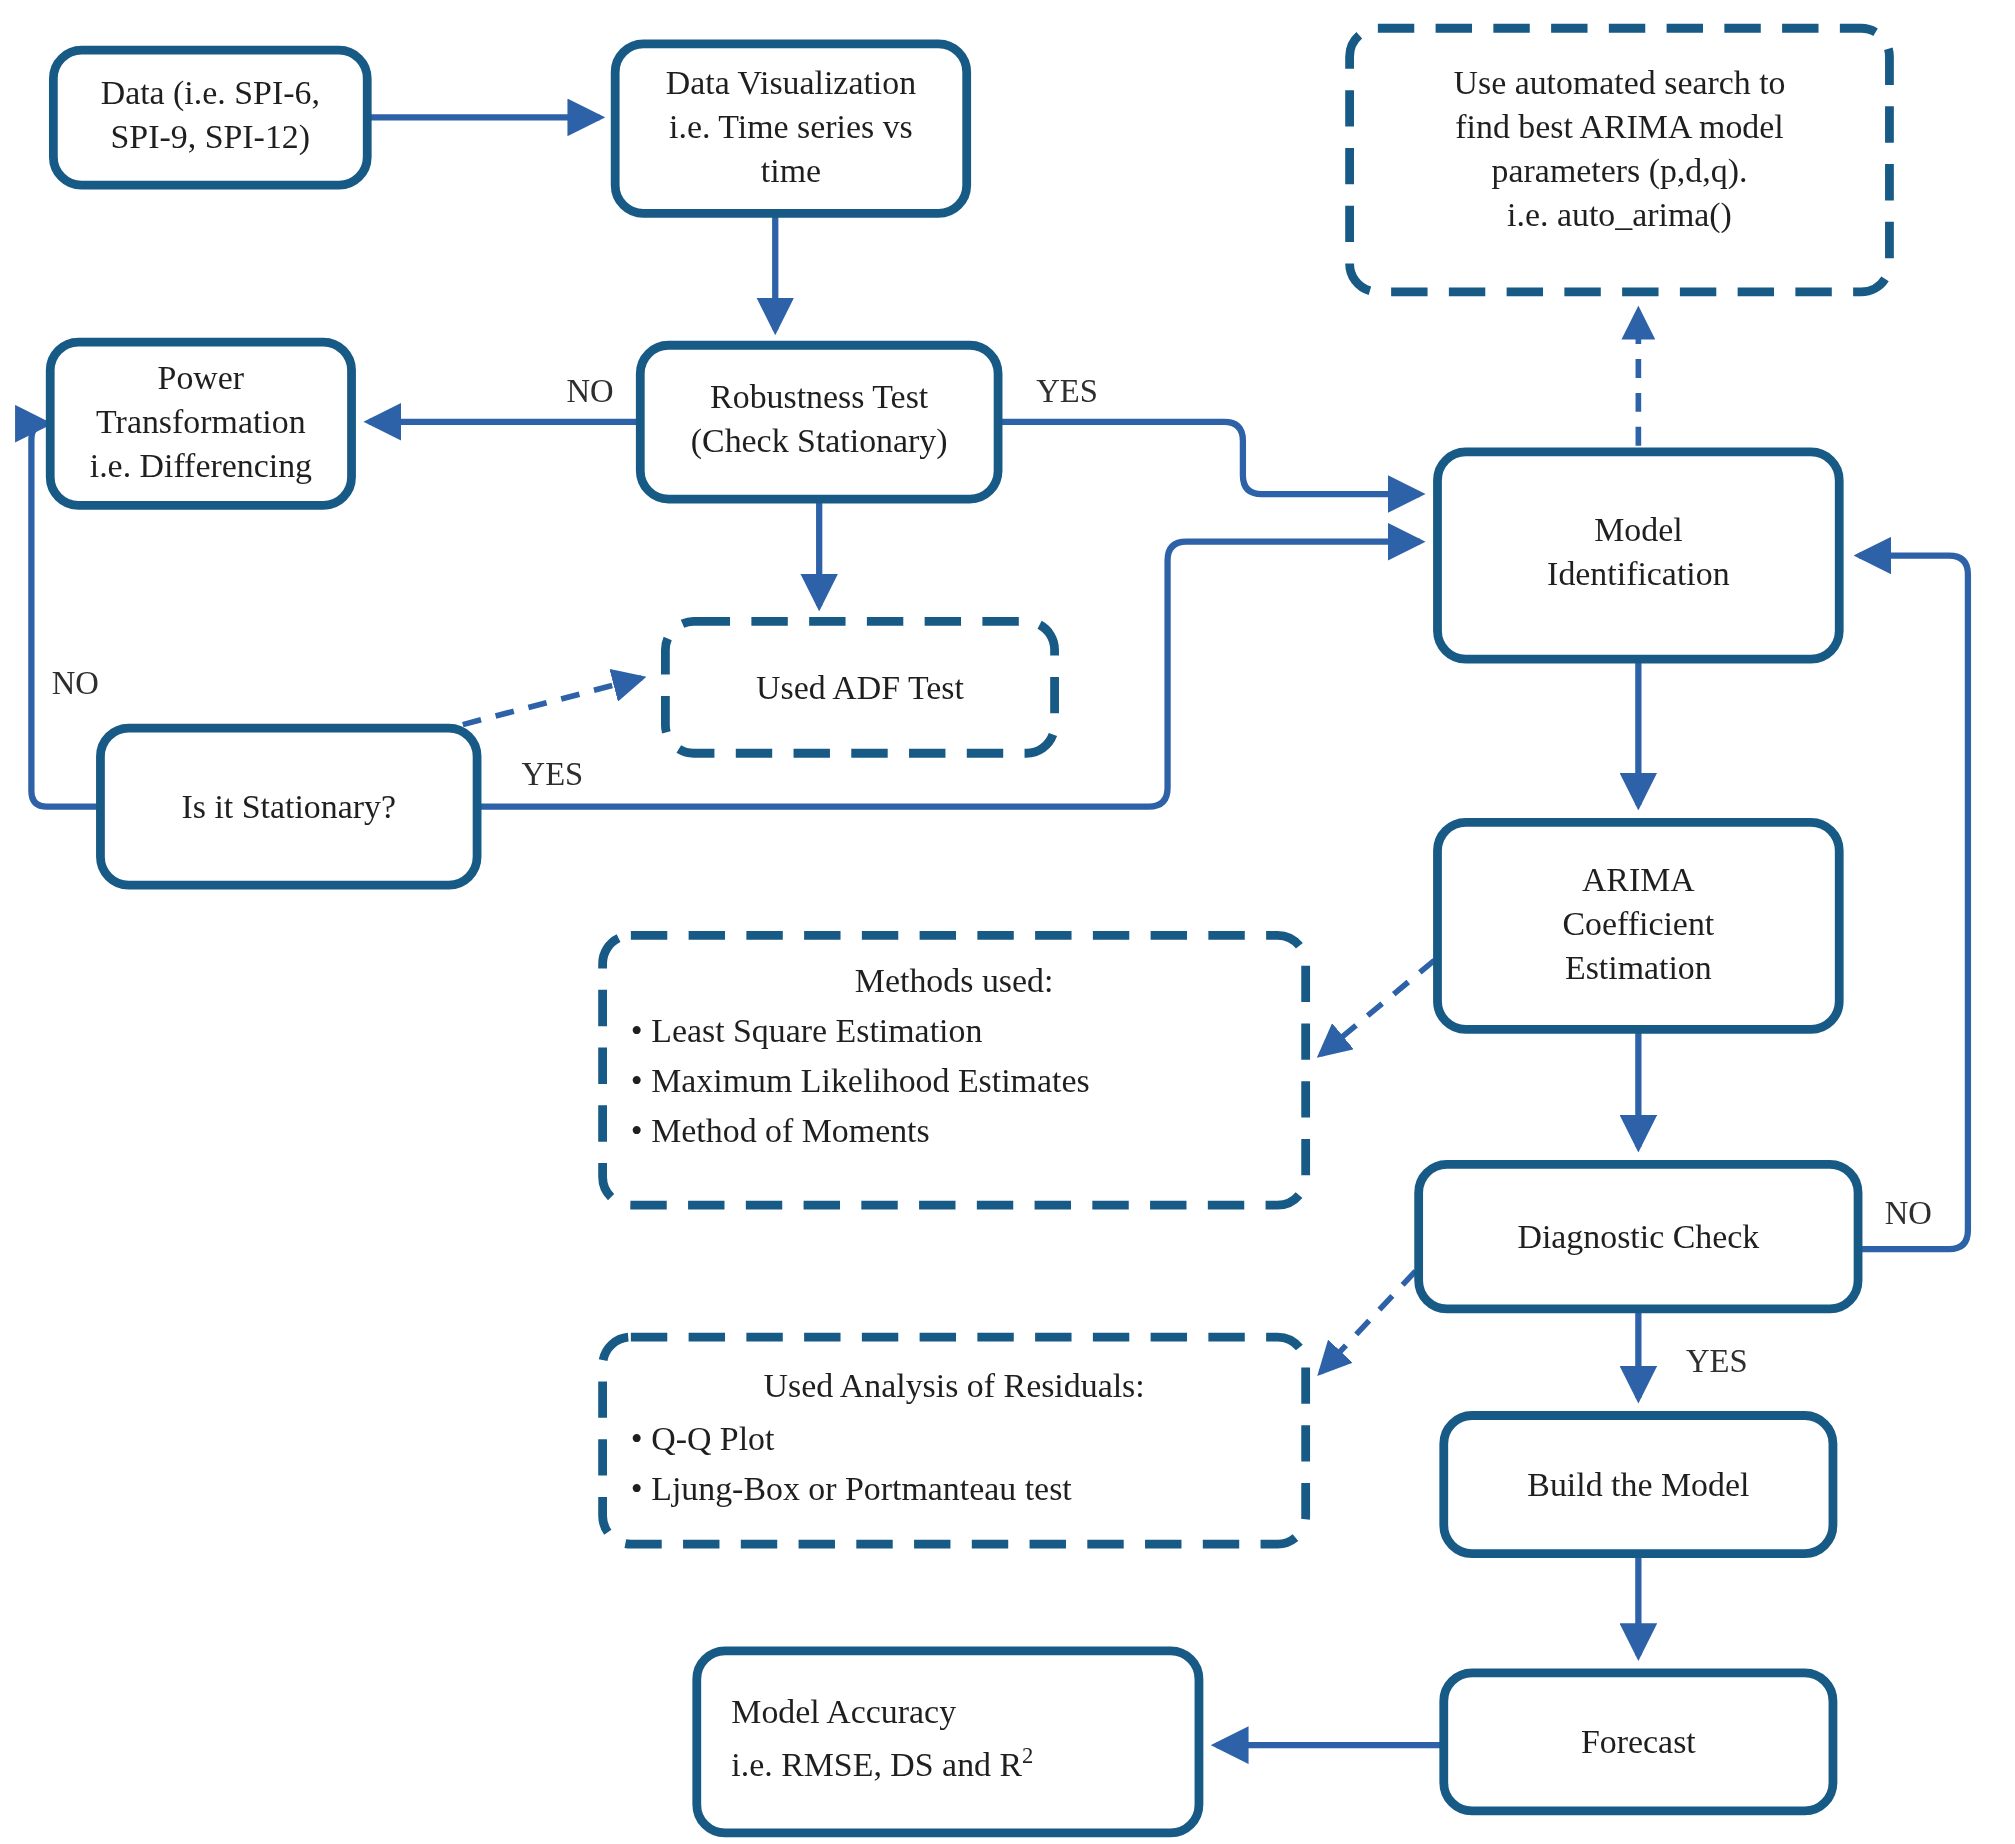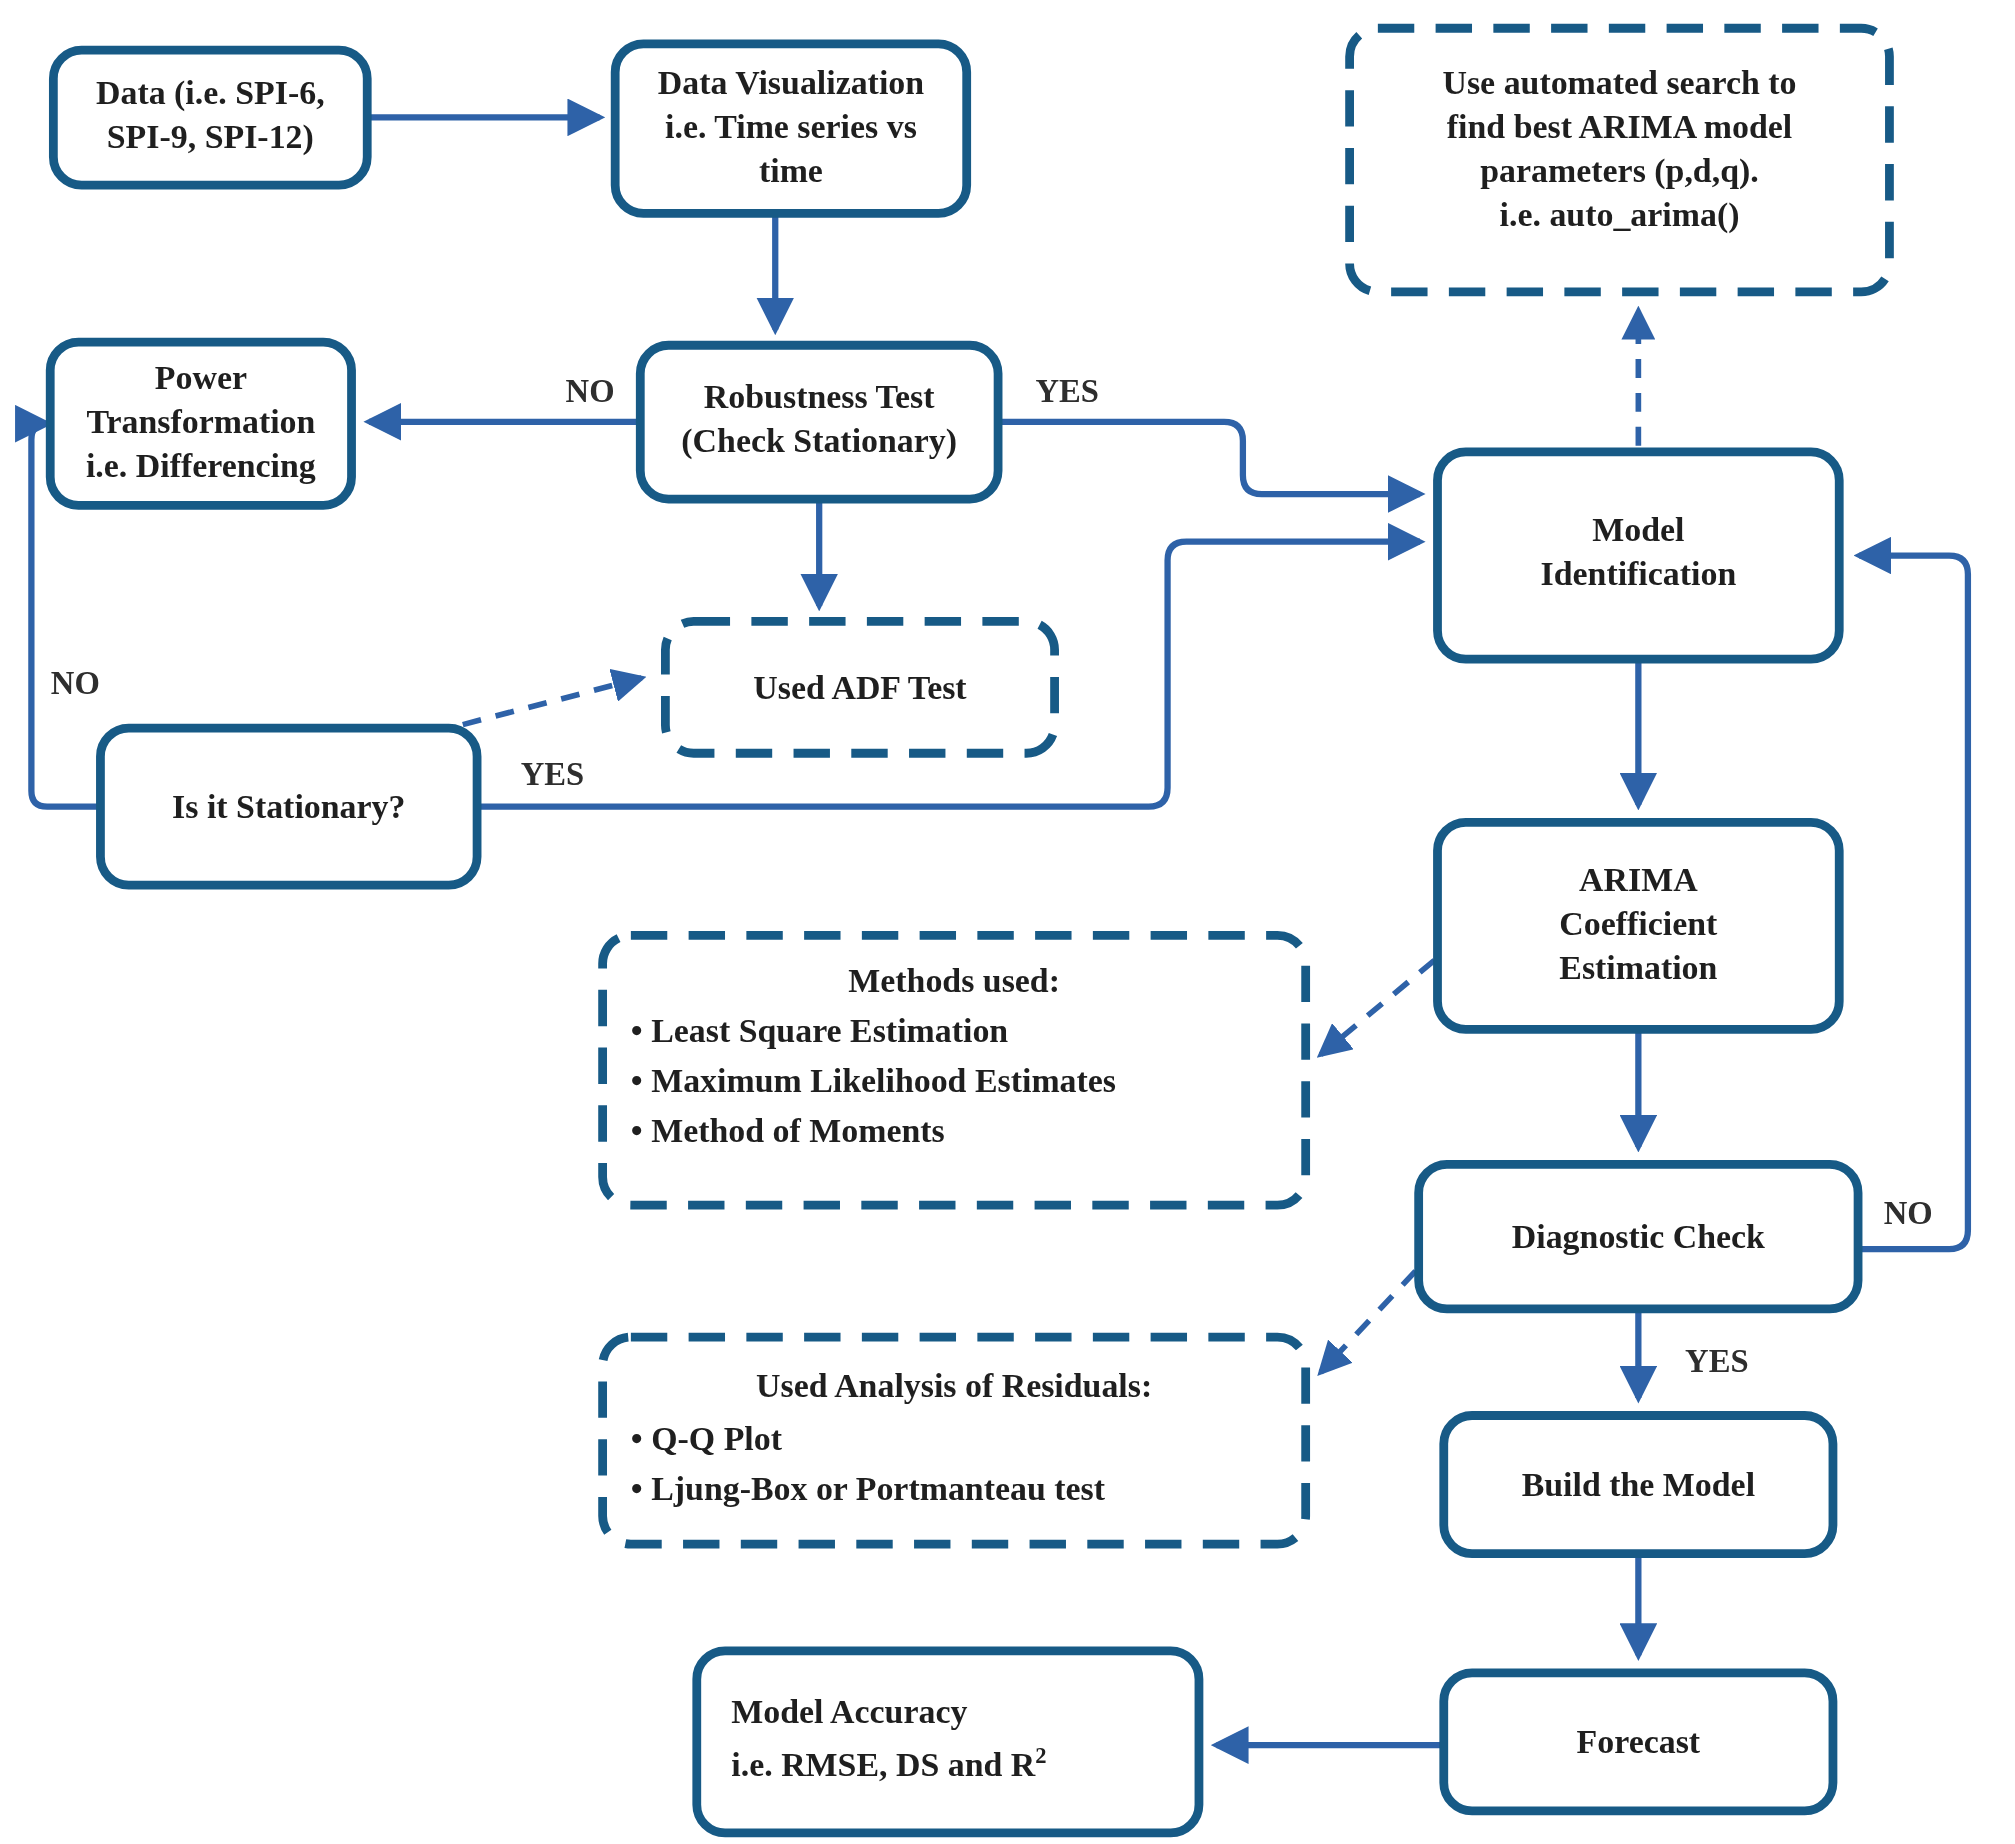--- a/index.html
+++ b/index.html
@@ -1,16 +1,16 @@
 <!DOCTYPE html>
 <html style="font-size:10px"><head>
 <meta charset="utf-8">
 <style>
   html,body{margin:0;padding:0;background:#ffffff;}
-  .stage{width:100%;max-width:2015px;margin:0 auto;font-weight:bold;}
+  .stage{width:100%;max-width:2015px;margin:0 auto;}
   svg{display:block;width:100%;height:auto;background:#ffffff;}
   .box{fill:#ffffff;stroke:#175a86;stroke-width:14;}
   .box.dashed{stroke-dasharray:58 34;}
   .edge{fill:none;stroke:#2e62a8;stroke-width:10;marker-end:url(#arrow);}
   .edge.dashed{stroke-dasharray:30 24;stroke-width:9;}
   .t{font-family:"Liberation Serif","DejaVu Serif",serif;font-size:54px;fill:#1f1f1f;}
   .t.center{text-anchor:middle;}
   .t.bullets{font-size:54px;}
   .lbl{font-family:"Liberation Serif","DejaVu Serif",serif;font-size:52px;fill:#2e2e2e;text-anchor:middle;}
   .sup{font-size:36px;}

